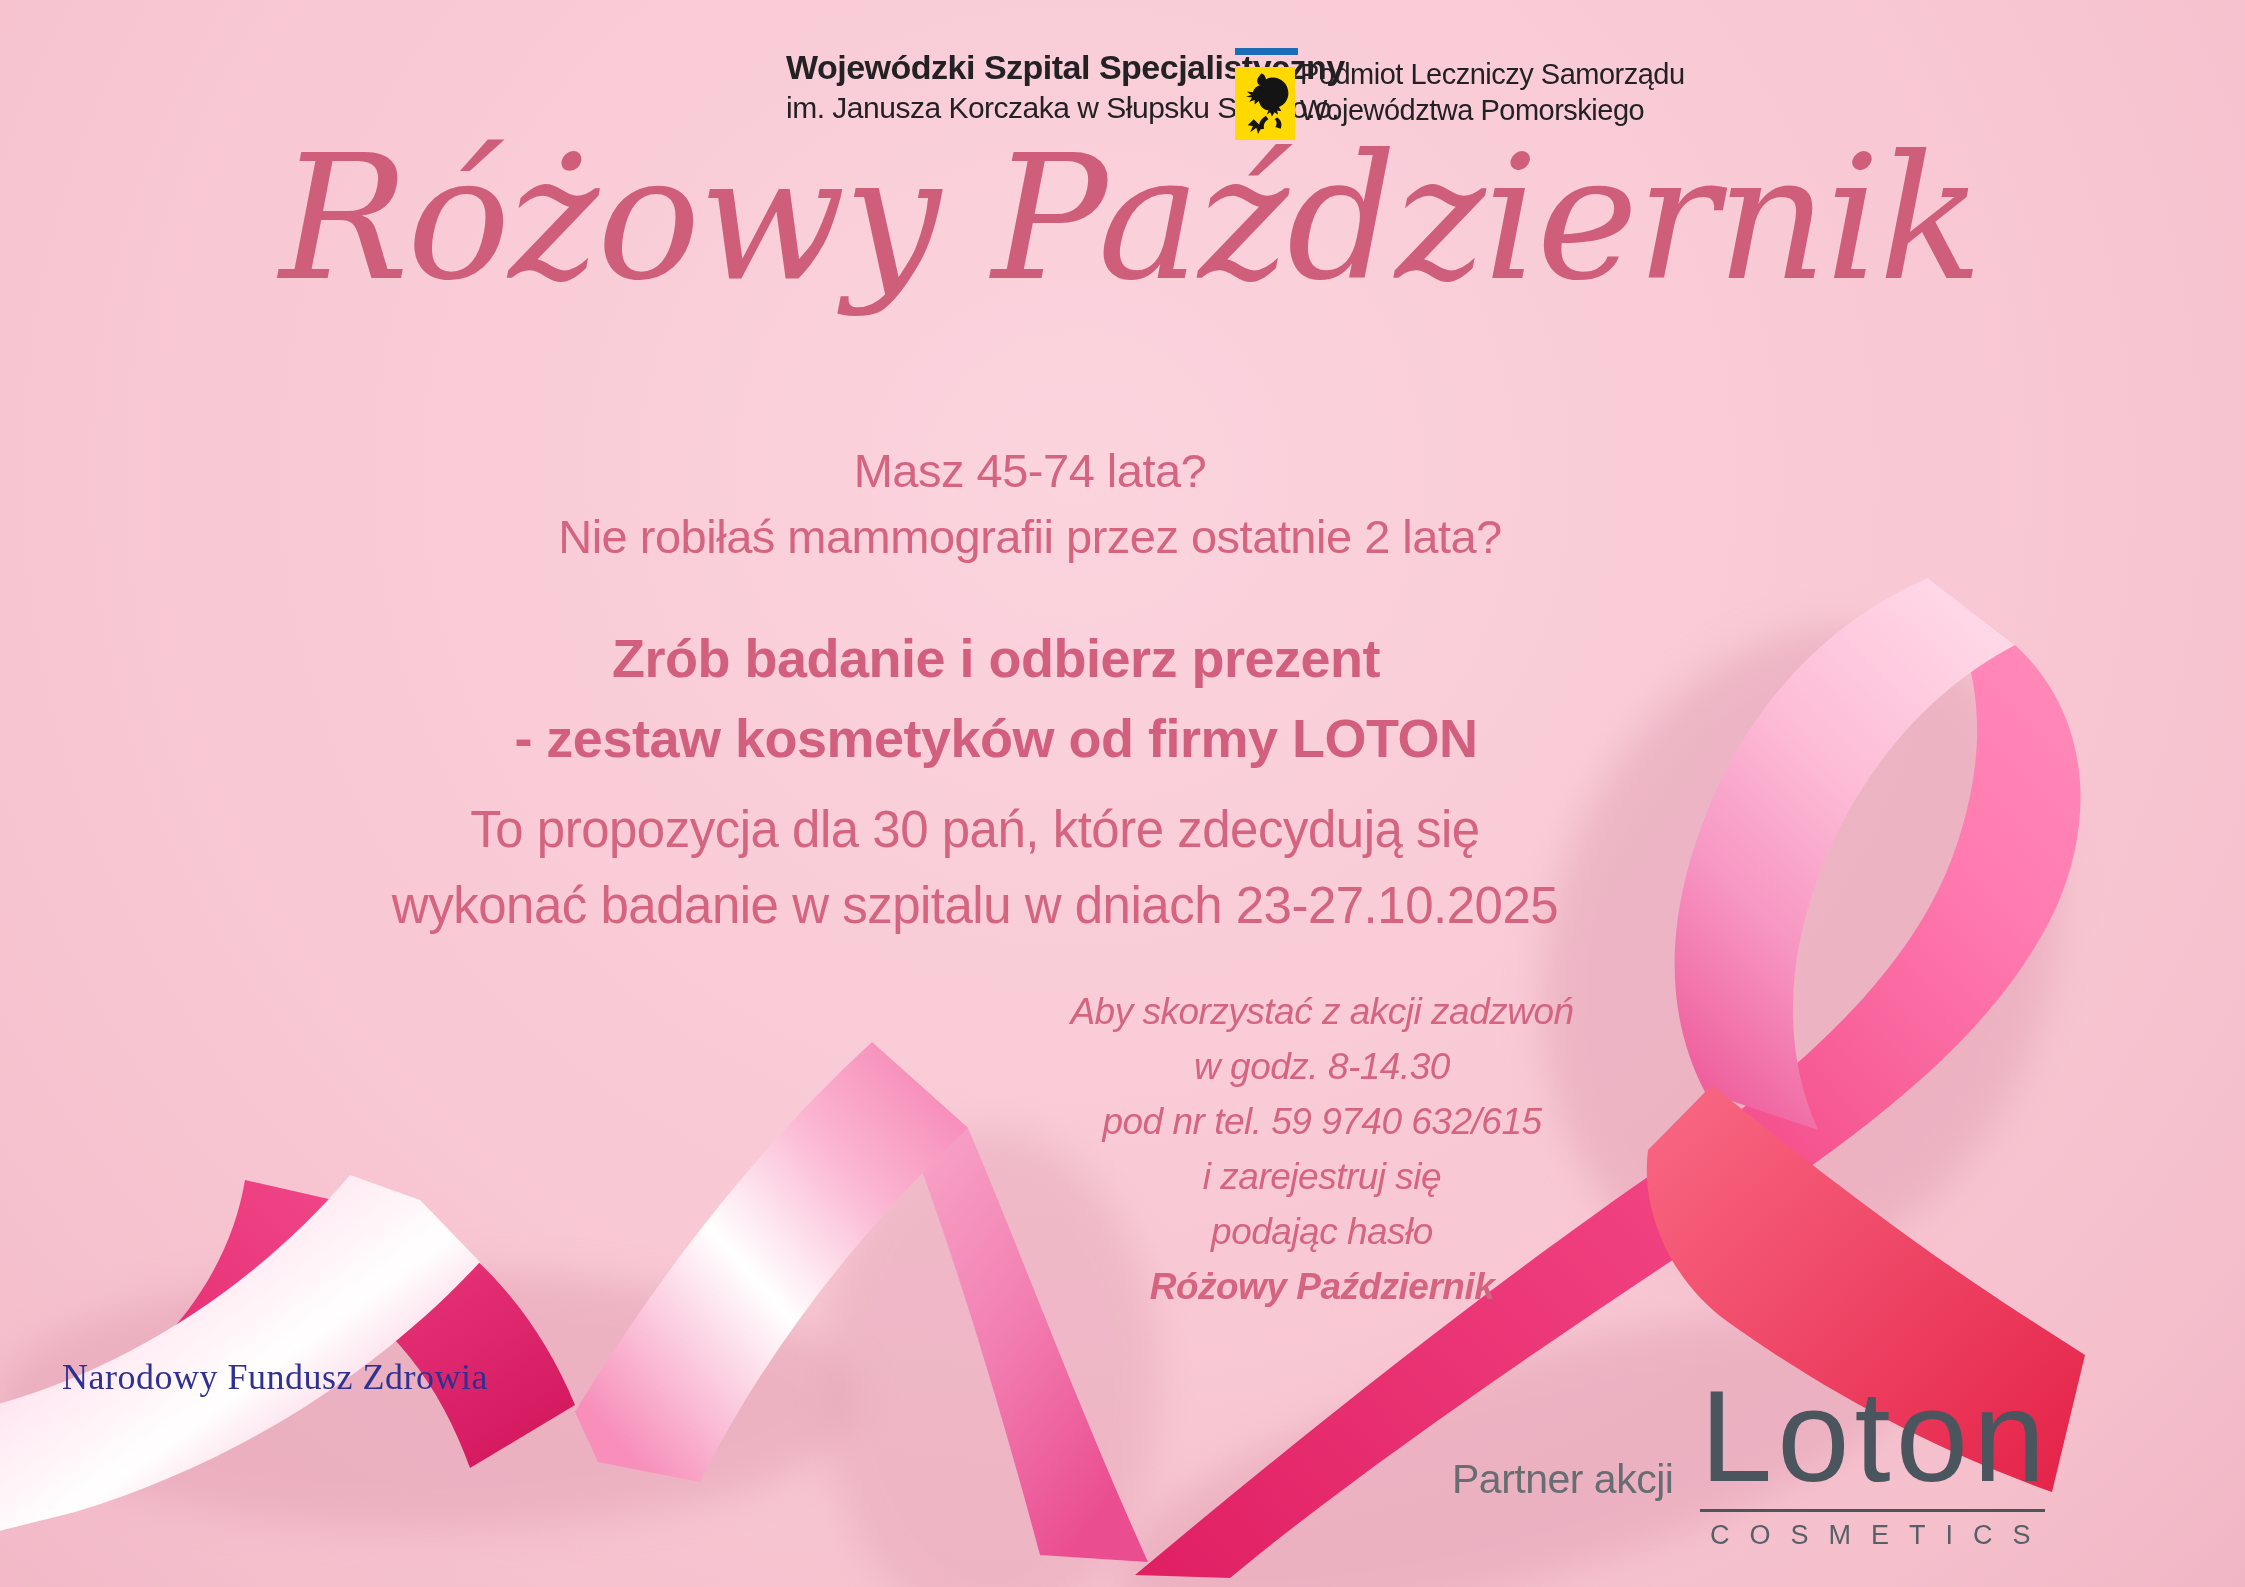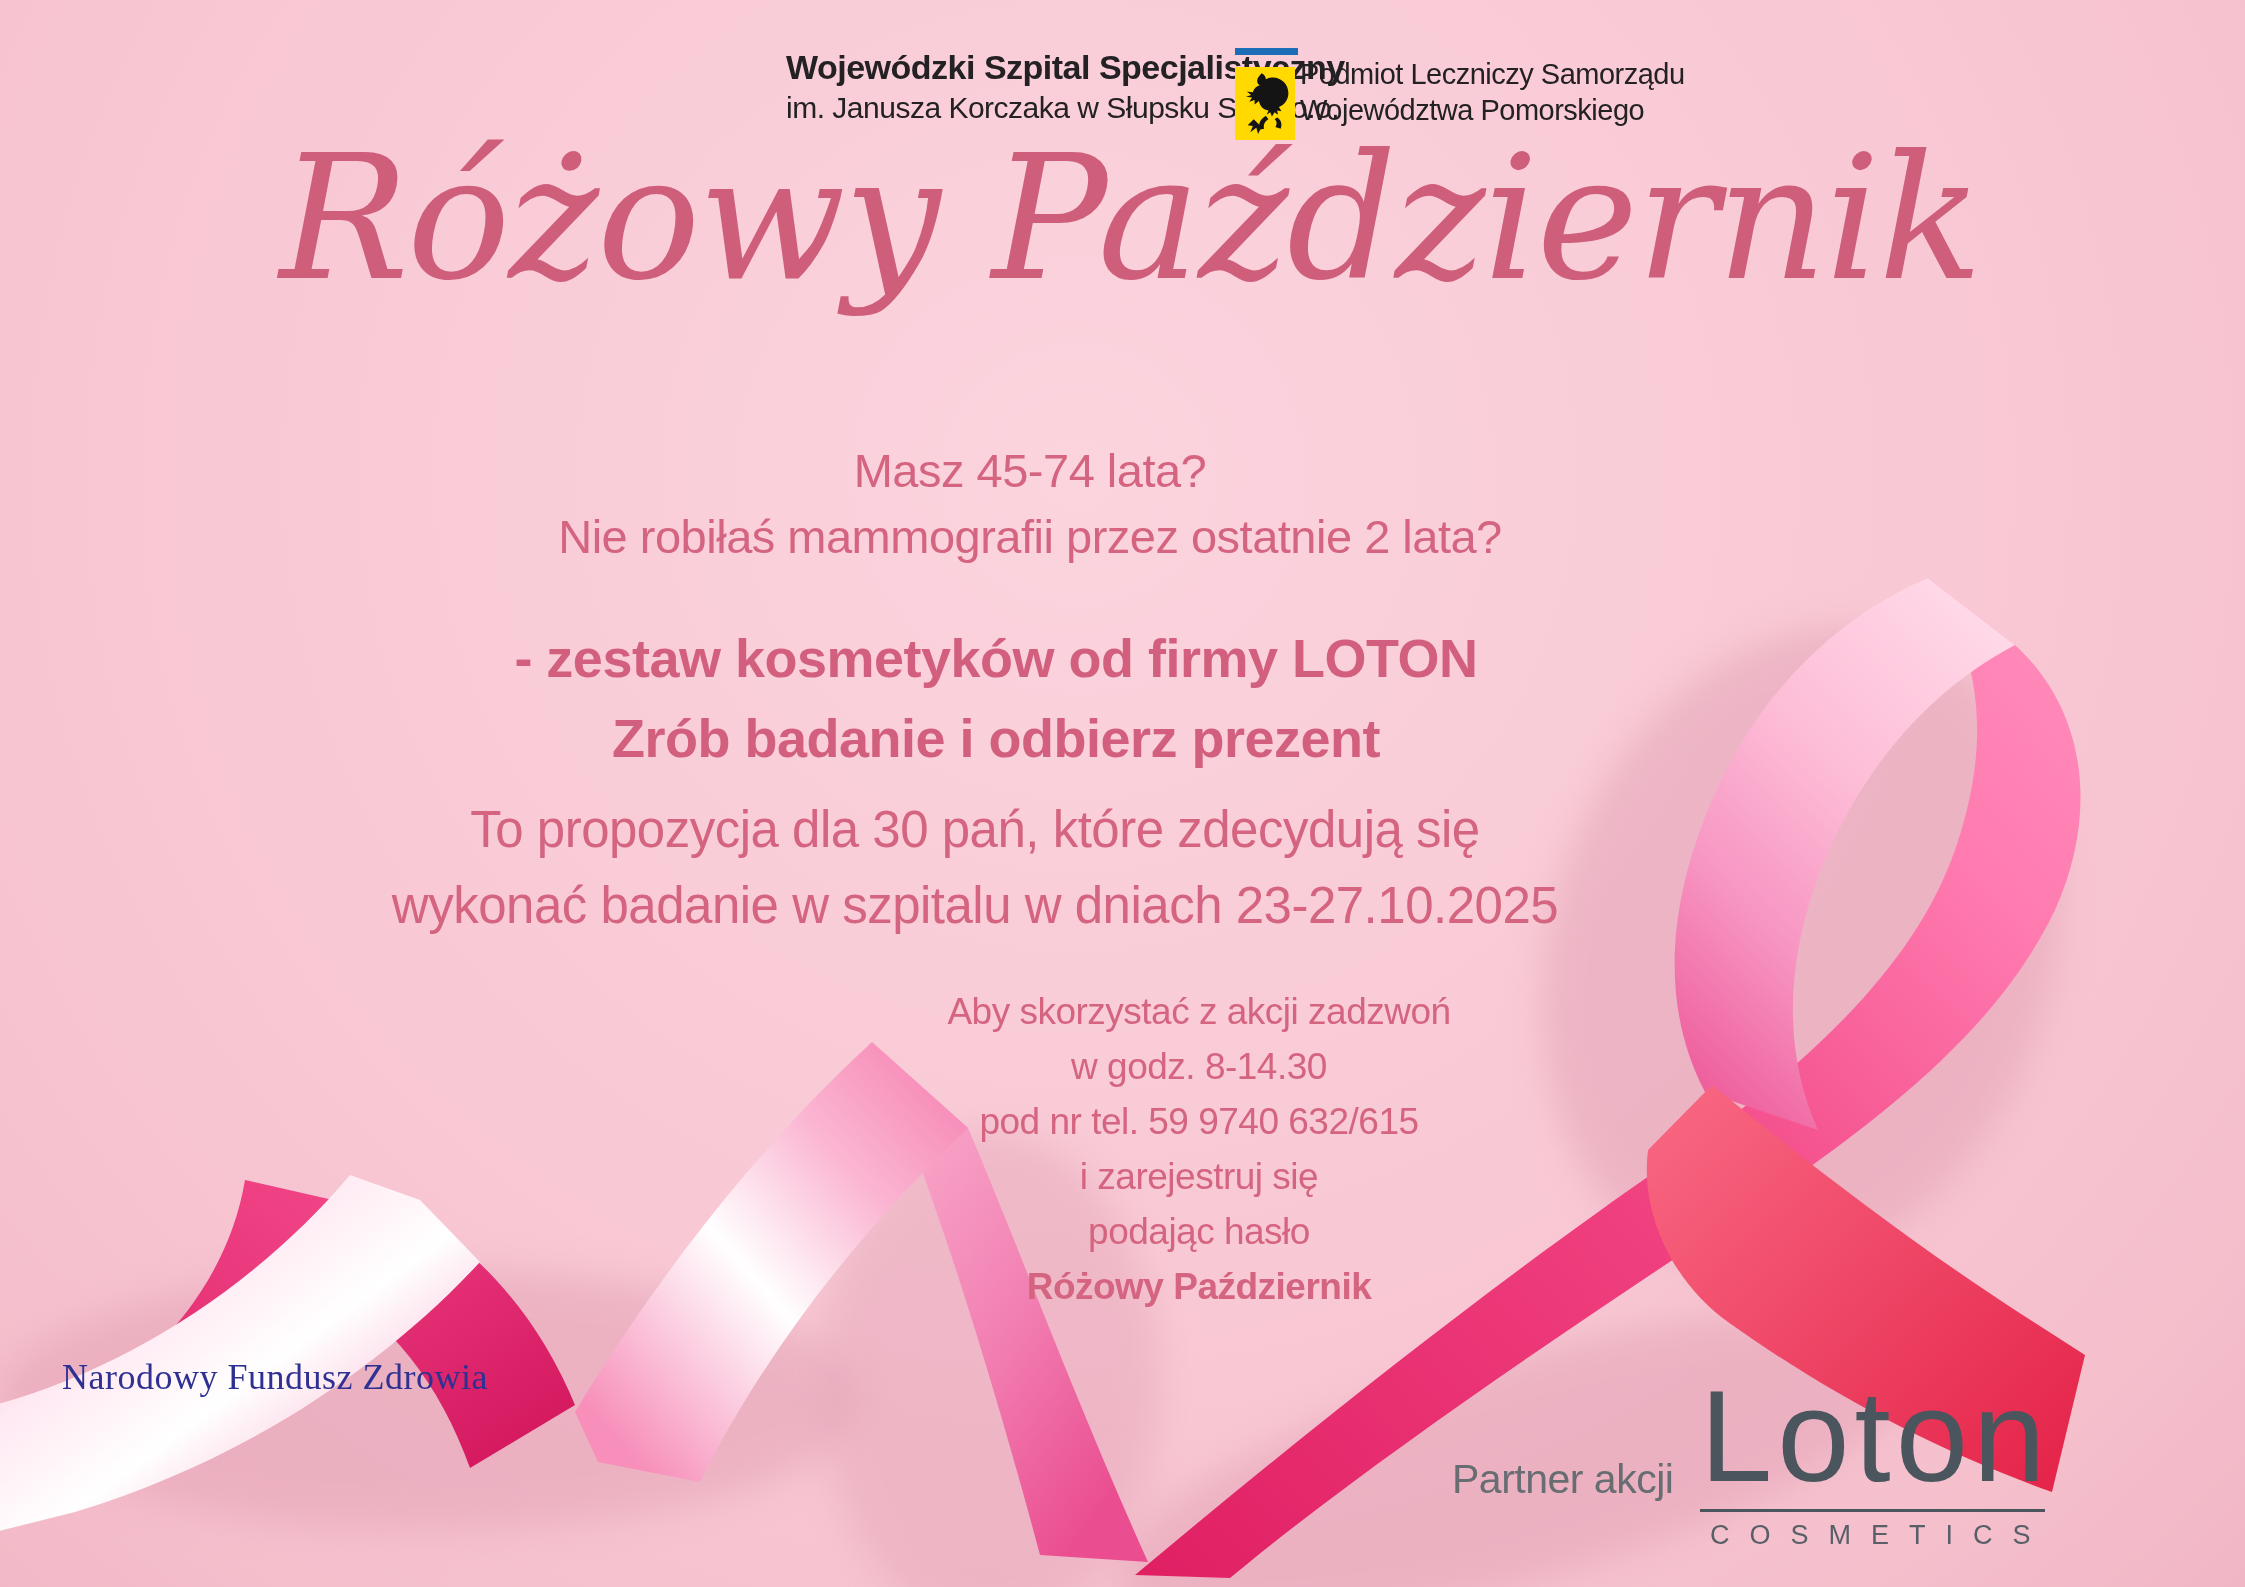--- a/index.html
+++ b/index.html
@@ -27,21 +27,21 @@
     left:1130px;top:118px;transform:translateX(-50%);
     font-family:"DejaVu Serif", serif;font-style:italic;font-weight:normal;
     font-size:172px;color:#cf5e7b;white-space:nowrap;letter-spacing:-2px;
   }
 
   
   .pinktext{color:#d4647f;white-space:nowrap;text-align:center;letter-spacing:-0.5px;}
   .intro{left:1030px;top:438px;transform:translateX(-50%);font-size:47px;line-height:66px;}
   .offer{left:996px;top:618px;transform:translateX(-50%);font-size:54px;line-height:80px;font-weight:bold;color:#d35f7e;}
   .details{left:975px;top:792px;transform:translateX(-50%);font-size:51px;line-height:76px;}
-  .contact{left:1199px;top:984px;transform:translateX(-50%);font-size:37px;line-height:55px;}
+  .contact{left:1322px;top:984px;transform:translateX(-50%);font-size:37px;line-height:55px;font-style:italic;}
   .contact .bold{font-weight:bold;}
 
   
   .nfz-block{left:55px;top:1348px;width:440px;text-align:center;color:#2e3192;}
   .nfz-acronym{font-family:"Liberation Serif", serif;font-weight:bold;font-size:140px;line-height:1;letter-spacing:2px;position:relative;display:inline-block;}
   .nfz-heart{position:absolute;left:116px;top:36px;font-size:54px;font-family:"DejaVu Sans", sans-serif;}
   .nfz-fullname{font-family:"Liberation Serif", serif;font-size:36px;margin-top:8px;letter-spacing:0.5px;}
 
   
   .partner-label{left:1452px;top:1456px;font-size:41px;color:#686d72;letter-spacing:-0.5px;}
@@ -154,22 +154,22 @@
   </div>
 
   <div class="layer title">Różowy Październik</div>
 
   <div class="layer pinktext intro">
     <div>Masz 45-74 lata?</div>
     <div>Nie robiłaś mammografii przez ostatnie 2 lata?</div>
   </div>
 
   <div class="layer pinktext offer">
+    <div>Zrób badanie i odbierz prezent</div>
     <div>- zestaw kosmetyków od firmy LOTON</div>
-    <div>Zrób badanie i odbierz prezent</div>
   </div>
 
   <div class="layer pinktext details">
     <div>To propozycja dla 30 pań, które zdecydują się</div>
     <div>wykonać badanie w szpitalu w dniach 23-27.10.2025</div>
   </div>
 
   <div class="layer pinktext contact">
     <div>Aby skorzystać z akcji zadzwoń</div>
     <div>w godz. 8-14.30</div>

